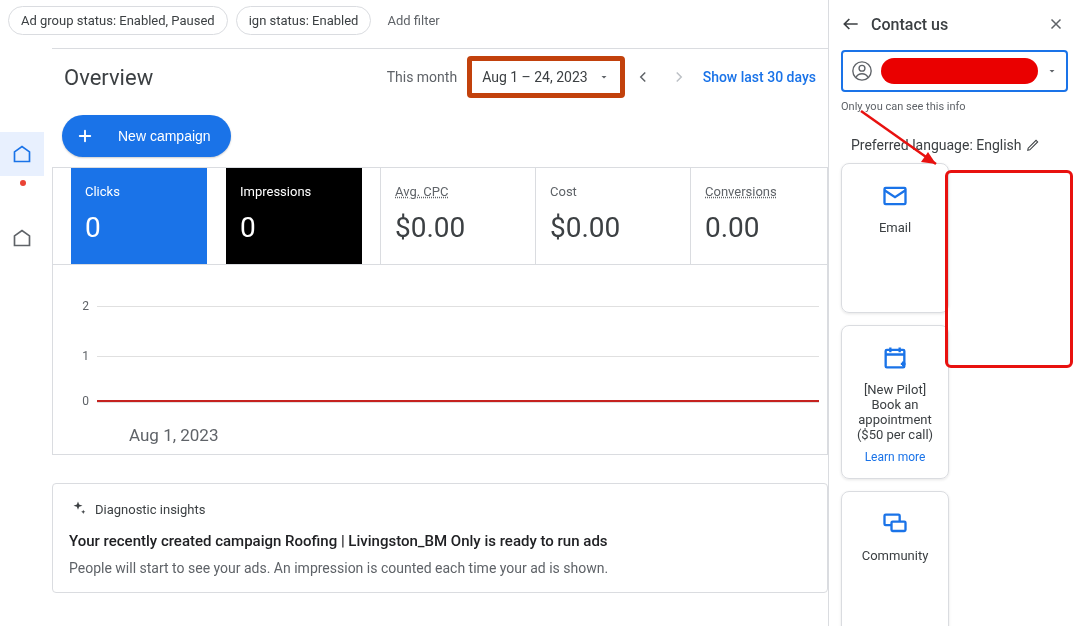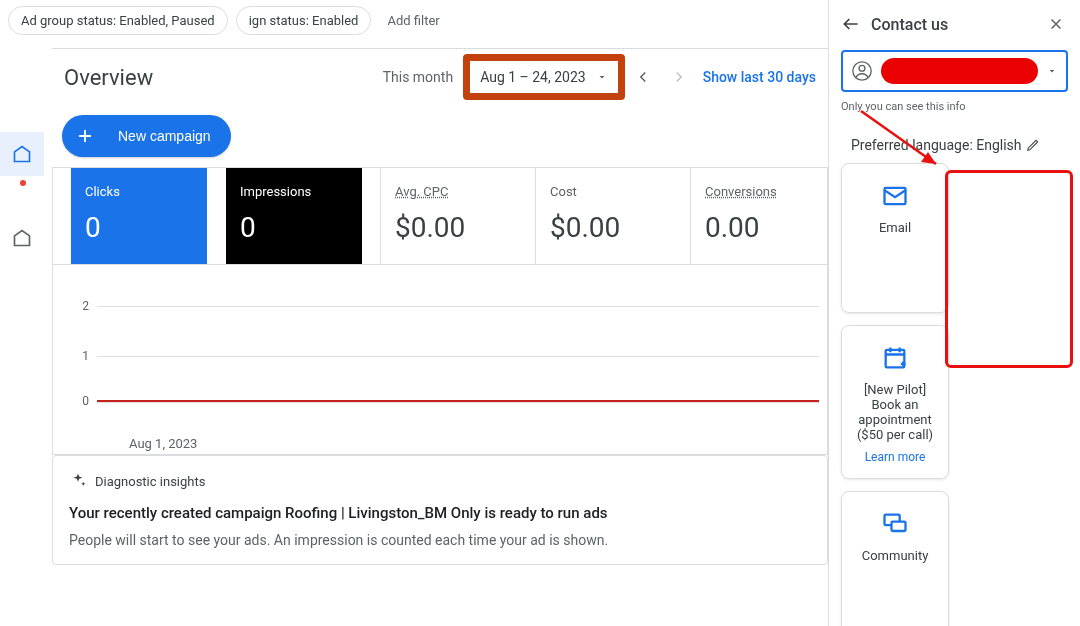--- a/index.html
+++ b/index.html
@@ -16,21 +16,21 @@
 .left-rail { position: absolute; left: 0; top: 40px; width: 44px; height: 586px; background: #fff; }
 .rail-item { width: 44px; height: 44px; display: flex; align-items: center; justify-content: center; color: #1a73e8; }
 .rail-item.active { background: #e8f0fe; }
 .red-dot { position: absolute; left: 20px; top: 140px; width: 6px; height: 6px; background: #ea4335; border-radius: 50%; }
 
 
 .main { position: absolute; left: 52px; top: 48px; width: 776px; height: 586px; border-top: 1px solid #dadce0; }
 .overview-header { height: 56px; display: flex; align-items: center; padding: 0 12px; }
 .overview-title { font-size: 22px; font-weight: 400; color: #3c4043; margin-right: auto; }
 .month-label { color: #5f6368; font-size: 14px; margin-right: 10px; }
-.date-picker { border: 7px solid #c2410c; border-radius: 4px; padding: 8px 10px; font-size: 14px; color: #3c4043; display: flex; align-items: center; gap: 10px; }
+.date-picker { border: 5px solid #c2410c; border-radius: 4px; padding: 8px 10px; font-size: 14px; color: #3c4043; display: flex; align-items: center; gap: 10px; }
 .chev-btn { width: 36px; height: 36px; display: flex; align-items: center; justify-content: center; color: #5f6368; }
 .show-last { color: #1a73e8; font-size: 14px; font-weight: 500; margin-left: 6px; }
 
 .new-campaign { margin: 10px; background: #1a73e8; color: #fff; border: none; border-radius: 28px; padding: 12px 20px 12px 14px; font-size: 14px; font-weight: 500; display: inline-flex; align-items: center; gap: 24px; box-shadow: 0 1px 2px rgba(0,0,0,.2); }
 
 
 .metrics { display: flex; margin: 0 0 0 0; border: 1px solid #dadce0; }
 .metric { flex: 1; padding: 16px 2px 20px 14px; margin-left: 18px; }
 .metric-label { font-size: 13px; margin-bottom: 12px; }
 .metric-value { font-size: 28px; font-weight: 400; }
@@ -40,24 +40,24 @@
 .gray .metric-value { color: #3c4043; }
 .gray { border-left: 1px solid #dadce0; }
 .underline { text-decoration: dotted underline; }
 
 
 .chart { border: 1px solid #dadce0; border-top: none; padding: 16px 8px 6px 16px; height: 190px; position: relative; }
 .chart-row { display: flex; align-items: center; height: 50px; }
 .chart-tick { width: 28px; text-align: right; font-size: 12px; color: #5f6368; padding-right: 8px; }
 .chart-line { flex: 1; border-bottom: 1px solid #e0e0e0; }
 .baseline { border-top: 2px solid #c5221f; }
-.chart-xlabel { margin-left: 60px; font-size: 13px; color: #5f6368; margin-top: 15px; }
-
-
-.diag-card { border: 1px solid #dadce0; border-radius: 4px; padding: 16px; }
+.chart-xlabel { margin-left: 60px; font-size: 17px; color: #5f6368; margin-top: 4px; }
+
+
+.diag-card { margin-top: 28px; border: 1px solid #dadce0; border-radius: 4px; padding: 16px; }
 .diag-head { display: flex; align-items: center; gap: 8px; color: #3c4043; font-size: 13px; margin-bottom: 14px; }
 .diag-title { font-size: 15px; font-weight: 500; color: #202124; margin-bottom: 10px; }
 .diag-sub { font-size: 14px; color: #5f6368; }
 
 
 .panel { position: absolute; right: 0; top: 0; width: 252px; height: 626px; background: #fff; border-left: 1px solid #dadce0; padding: 12px; }
 .panel-head { display: flex; align-items: center; gap: 10px; margin-bottom: 14px; }
 .panel-title { font-size: 16px; font-weight: 500; }
 .close-x { margin-left: auto; width: 24px; height: 24px; display: flex; align-items: center; justify-content: center; color: #5f6368; cursor: pointer; }
 

